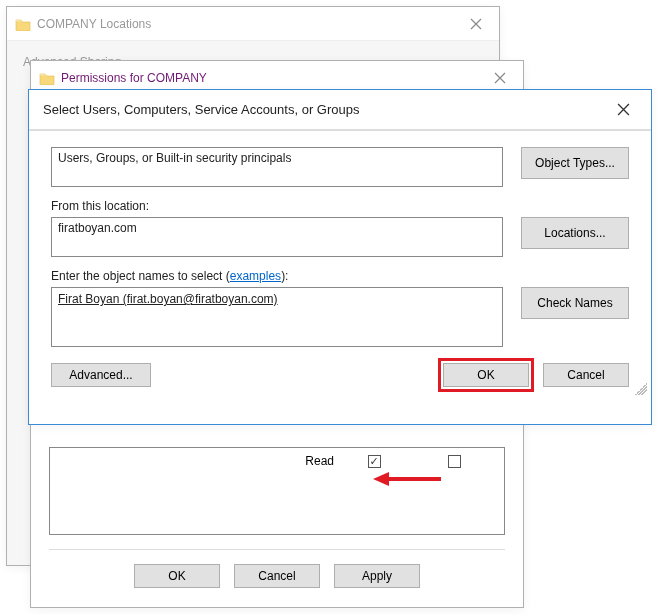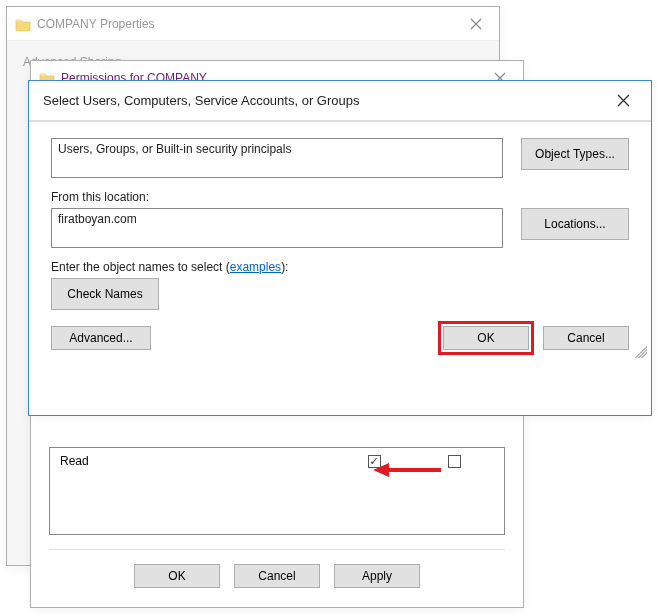--- a/index.html
+++ b/index.html
@@ -43,21 +43,21 @@
 </style>
 </head>
 <body>
 
 <div class="win" style="left:6px; top:6px; width:494px; height:560px;">
   <div class="tb">
     <svg class="folder-icon" viewBox="0 0 16 14">
         <path fill="#f7d97b" stroke="#e0b84a" stroke-width="0.6" d="M1 3h5l1.5 2H15v8a1 1 0 0 1-1 1H2a1 1 0 0 1-1-1z"></path>
         <path fill="#f7e3a0" d="M1 3h5l1 1.5H1z"></path>
       </svg>
-    <span class="ttl">COMPANY Properties</span>
+    <span class="ttl">COMPANY Locations</span>
     <span class="close">
         <svg width="12" height="12" viewBox="0 0 12 12">
           <path stroke="#888" stroke-width="1.2" fill="none" d="M1 1l10 10M11 1L1 11"></path>
         </svg>
       </span>
   </div>
   <div style="padding:14px 16px; font-size:12px; color:#999;">Advanced Sharing</div>
 </div>
 
 <div class="win" style="left:30px; top:60px; width:494px; height:548px; background:#fff;">
@@ -70,39 +70,39 @@
     <span class="close">
         <svg width="12" height="12" viewBox="0 0 12 12">
           <path stroke="#888" stroke-width="1.2" fill="none" d="M1 1l10 10M11 1L1 11"></path>
         </svg>
       </span>
   </div>
   <div class="w2-body">
 
     <div style="height:340px;"></div>
     <div class="listbox" style="height:88px; padding:6px 10px;">
-      <div style="display:flex; align-items:center;">
+      <div style="display:flex; align-items:center;text-align:right;">
         <span style="flex:1; font-size:12px;">Read</span>
         <span style="width:80px; display:flex; justify-content:center;">
             <span class="chk checked"></span>
           </span>
         <span style="width:80px; display:flex; justify-content:center;">
             <span class="chk"></span>
           </span>
       </div>
     </div>
     <div class="footer">
       <span class="btn">OK</span>
       <span class="btn">Cancel</span>
       <span class="btn">Apply</span>
     </div>
   </div>
 </div>
 
-<div class="win" style="left:28px; top:80px; width:624px; height:336px; background:#fff; border-color:#3a8ad6;">
+<div class="win" style="left:28px; top:89px; width:624px; height:336px; background:#fff; border-color:#3a8ad6;">
   <div class="tb3">
     <span class="ttl">Select Users, Computers, Service Accounts, or Groups</span>
     <span class="close">
         <svg width="13" height="13" viewBox="0 0 12 12">
           <path stroke="#333" stroke-width="1.2" fill="none" d="M1 1l10 10M11 1L1 11"></path>
         </svg>
       </span>
   </div>
   <div class="w3-body panel3">
 
@@ -114,20 +114,23 @@
     <div class="lbl">From this location:</div>
     <div class="field-row">
       <div class="inputbox">firatboyan.com</div>
       <div class="side-btn">Locations...</div>
     </div>
 
     <div class="lbl">
       <span>Enter the object names to select (</span><span class="examples">examples</span><span>):</span>
     </div>
     <div class="field-row" style="align-items:flex-start; position:relative;">
+      <div class="inputbox multi">
+        <span class="obj-entry">Firat Boyan (firat.boyan@firatboyan.com)</span>
+      </div>
       <div class="side-btn">Check Names</div>
 
       <svg class="arrow" width="70" height="20" viewBox="0 0 70 20">
         <line x1="68" y1="10" x2="12" y2="10" stroke="#e01b24" stroke-width="4"></line>
         <polygon points="0,10 16,3 16,17" fill="#e01b24"></polygon>
       </svg>
     </div>
 
     <div class="w3-foot">
       <span class="btn" style="width:100px;">Advanced...</span>

